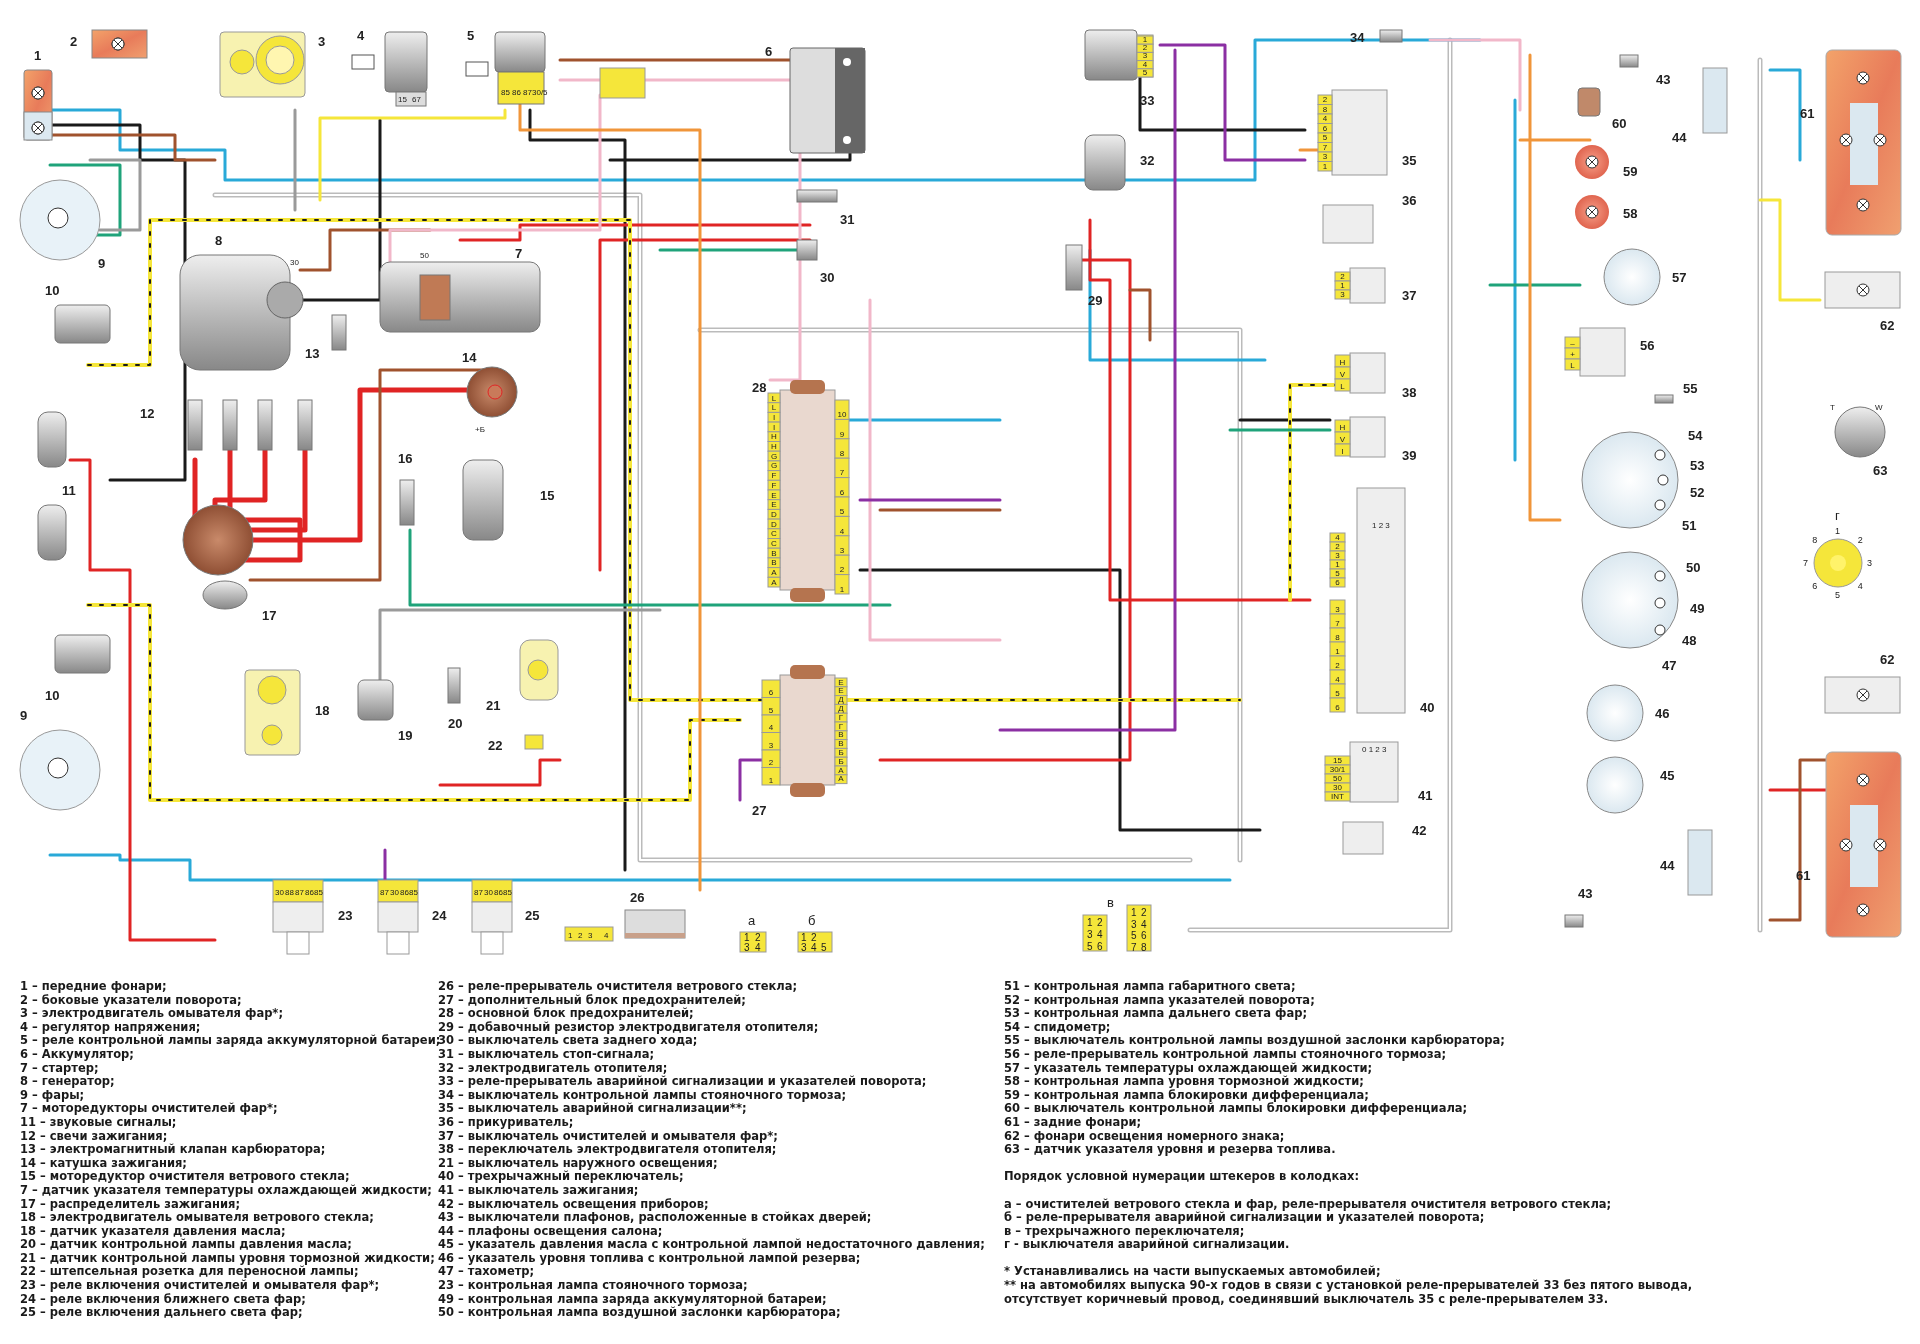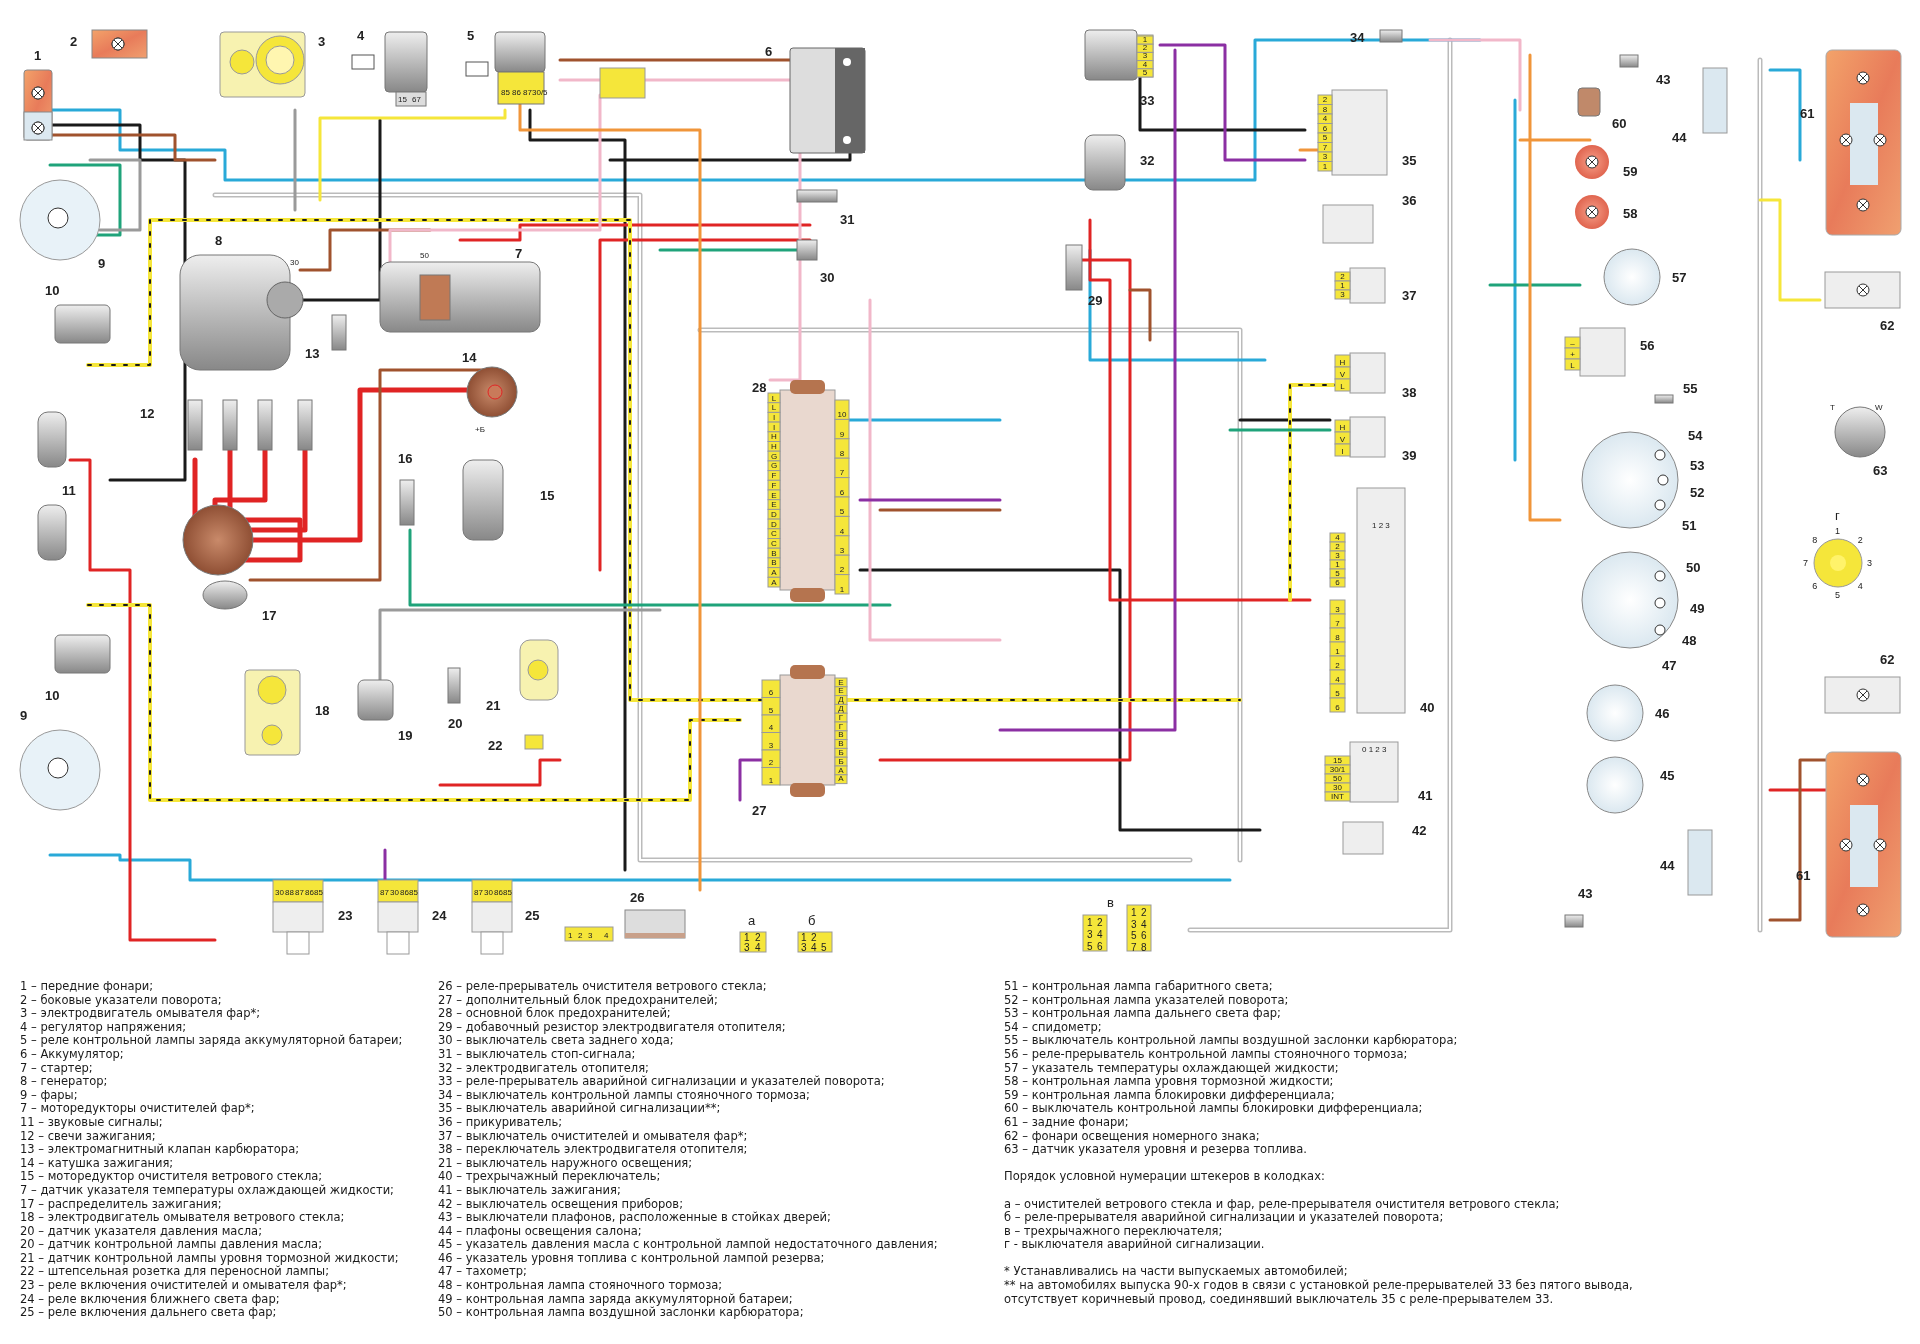--- a/index.html
+++ b/index.html
@@ -1,20 +1,20 @@
 <!DOCTYPE html>
 <html><head>
 <meta charset="utf-8">
 <style>
   html,body{margin:0;padding:0;background:#fff;}
   body{width:1920px;height:1344px;position:relative;overflow:hidden;font-family:"DejaVu Sans","Liberation Sans",sans-serif;color:#1a1a1a;}
   #diagram{position:absolute;left:0;top:0;width:1920px;height:970px;}
   .lbl{font-family:"Liberation Sans",sans-serif;font-weight:bold;font-size:13px;fill:#222;}
   .sm{font-family:"Liberation Sans",sans-serif;font-size:8px;fill:#222;}
-  .legend{position:absolute;top:980px;font-size:11.5px;line-height:13.6px;white-space:nowrap;}
+  .legend{position:absolute;top:980px;font-size:11.5px;line-height:13.6px;white-space:nowrap;font-weight:bold;}
   .legend div{margin:0;}
   #legend-col1{left:20px;}
   #legend-col2{left:432px;margin-left:6px;}
   #legend-col3{left:968px;margin-left:36px;}
   .gap{height:13.6px;}
 </style>
 </head>
 <body>
 
 <svg id="diagram" viewBox="0 0 1920 970" xmlns="http://www.w3.org/2000/svg">
@@ -791,21 +791,21 @@
     <div>9 – фары;</div>
     <div>7 – моторедукторы очистителей фар*;</div>
     <div>11 – звуковые сигналы;</div>
     <div>12 – свечи зажигания;</div>
     <div>13 – электромагнитный клапан карбюратора;</div>
     <div>14 – катушка зажигания;</div>
     <div>15 – моторедуктор очистителя ветрового стекла;</div>
     <div>7 – датчик указателя температуры охлаждающей жидкости;</div>
     <div>17 – распределитель зажигания;</div>
     <div>18 – электродвигатель омывателя ветрового стекла;</div>
-    <div>20 – датчик указателя давления масла;</div>
+    <div>18 – датчик указателя давления масла;</div>
     <div>20 – датчик контрольной лампы давления масла;</div>
     <div>21 – датчик контрольной лампы уровня тормозной жидкости;</div>
     <div>22 – штепсельная розетка для переносной лампы;</div>
     <div>23 – реле включения очистителей и омывателя фар*;</div>
     <div>24 – реле включения ближнего света фар;</div>
     <div>25 – реле включения дальнего света фар;</div>
   </div>
 <div id="legend-col2" class="legend">
     <div>26 – реле-прерыватель очистителя ветрового стекла;</div>
     <div>27 – дополнительный блок предохранителей;</div>
@@ -822,21 +822,21 @@
     <div>38 – переключатель электродвигателя отопителя;</div>
     <div>21 – выключатель наружного освещения;</div>
     <div>40 – трехрычажный переключатель;</div>
     <div>41 – выключатель зажигания;</div>
     <div>42 – выключатель освещения приборов;</div>
     <div>43 – выключатели плафонов, расположенные в стойках дверей;</div>
     <div>44 – плафоны освещения салона;</div>
     <div>45 – указатель давления масла с контрольной лампой недостаточного давления;</div>
     <div>46 – указатель уровня топлива с контрольной лампой резерва;</div>
     <div>47 – тахометр;</div>
-    <div>48 – контрольная лампа стояночного тормоза;</div>
+    <div>23 – контрольная лампа стояночного тормоза;</div>
     <div>49 – контрольная лампа заряда аккумуляторной батареи;</div>
     <div>50 – контрольная лампа воздушной заслонки карбюратора;</div>
   </div>
 <div id="legend-col3" class="legend">
   <div id="legend-col3-items">
       <div>51 – контрольная лампа габаритного света;</div>
       <div>52 – контрольная лампа указателей поворота;</div>
       <div>53 – контрольная лампа дальнего света фар;</div>
       <div>54 – спидометр;</div>
       <div>55 – выключатель контрольной лампы воздушной заслонки карбюратора;</div>

